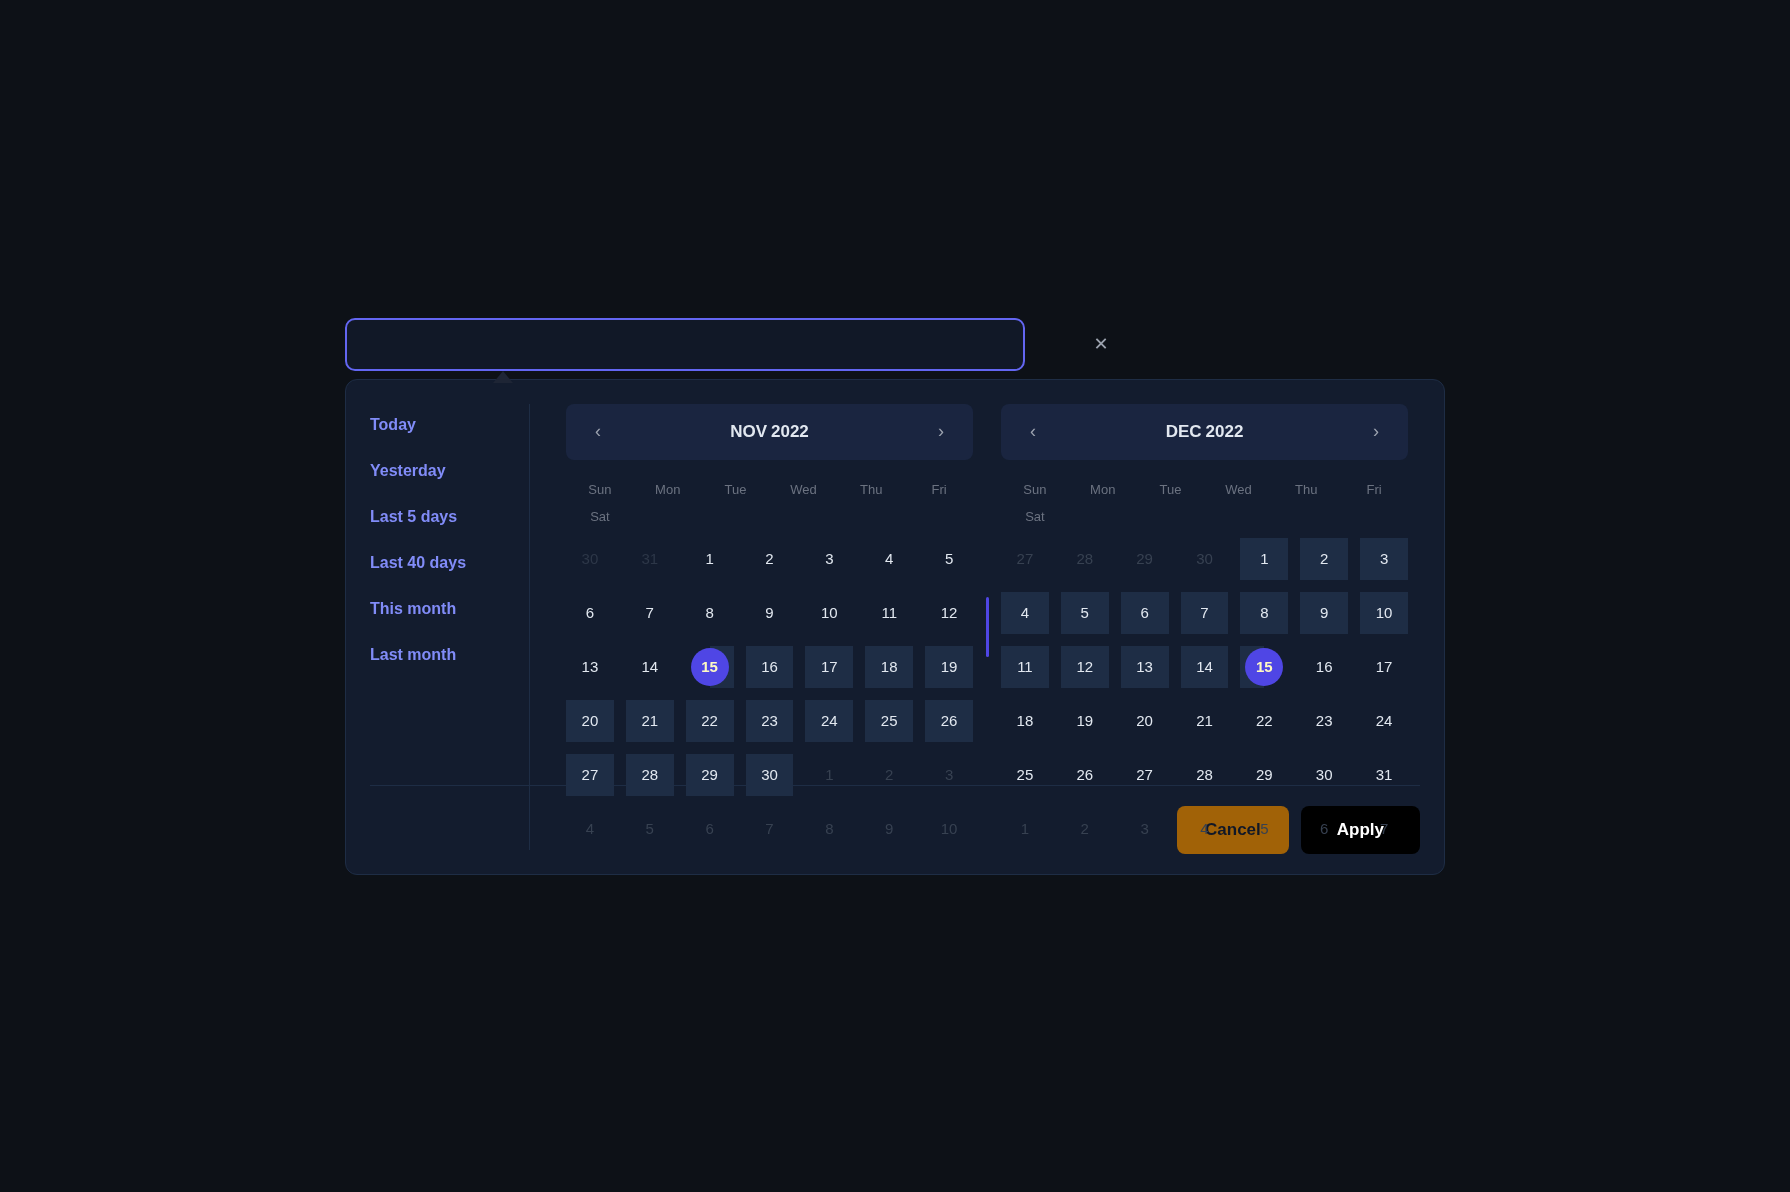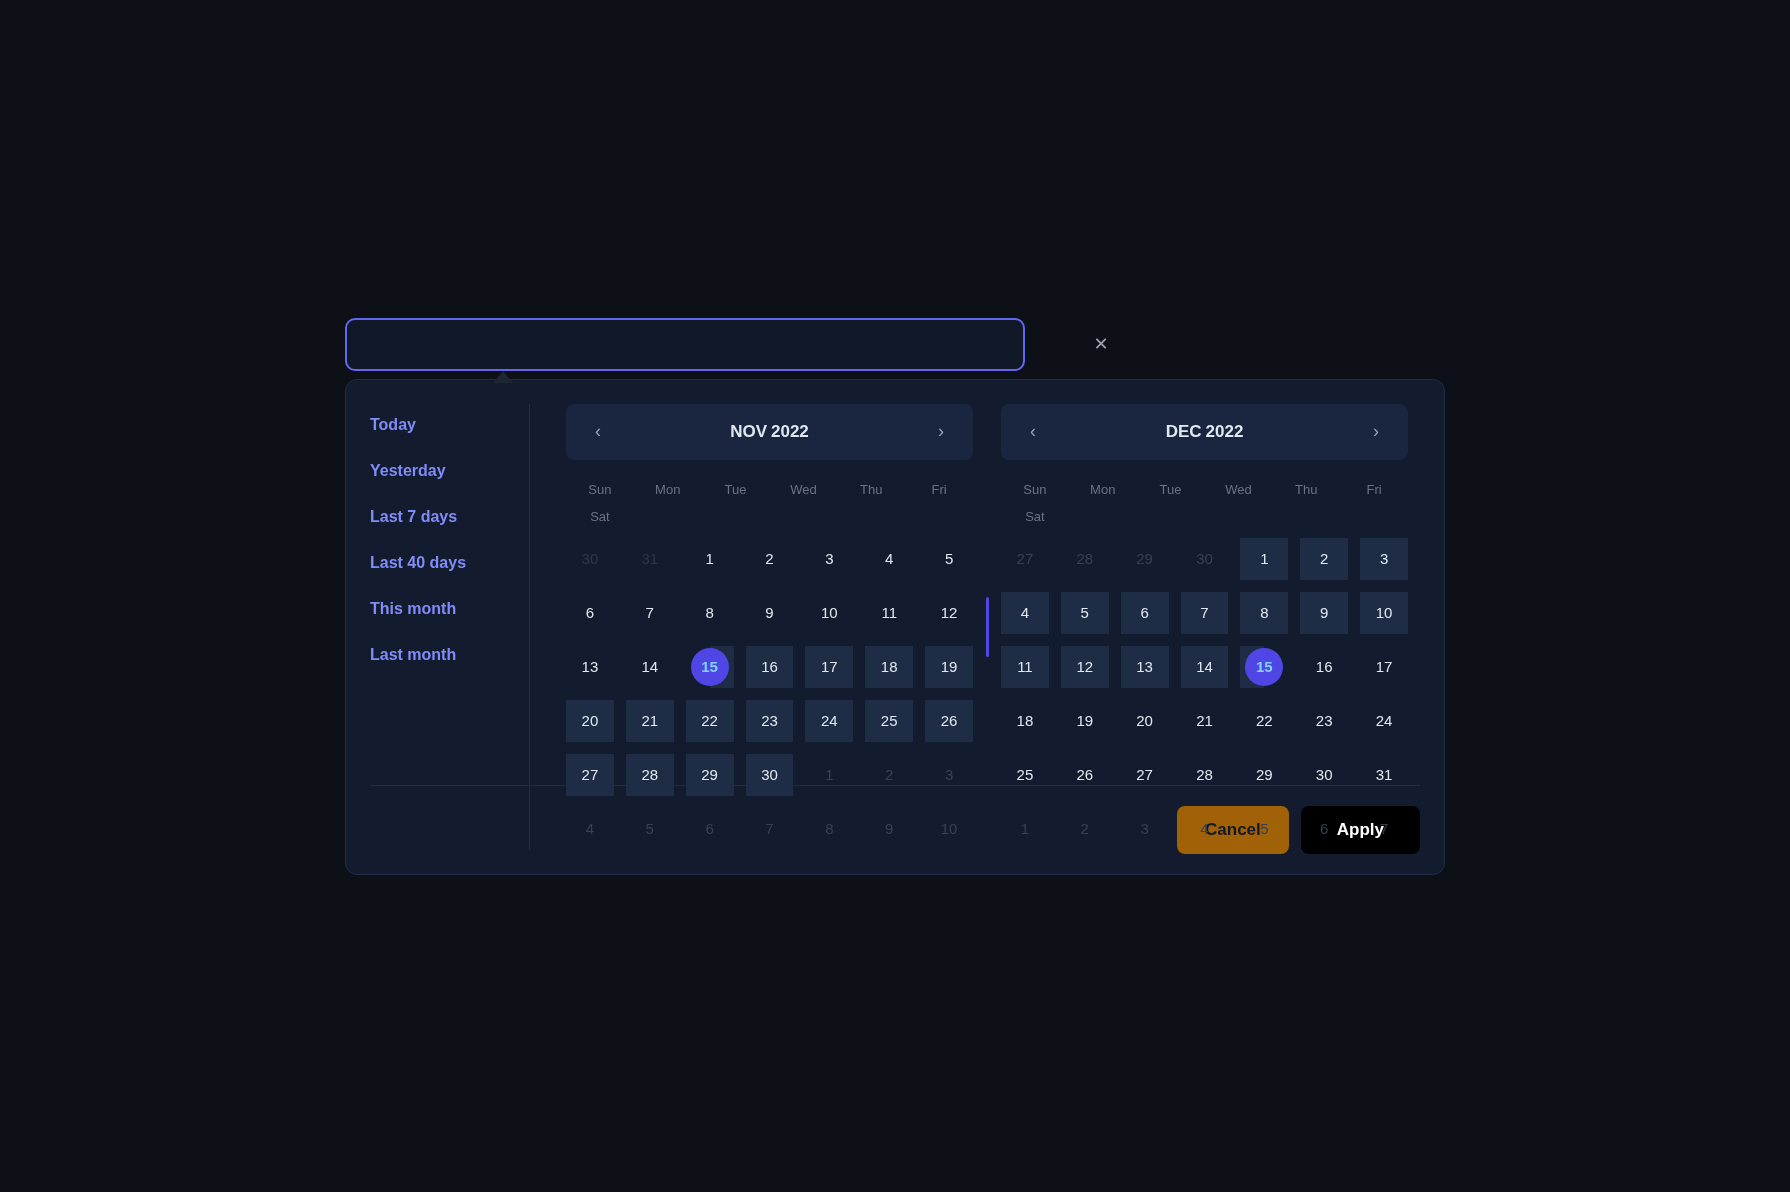--- a/index.html
+++ b/index.html
@@ -240,21 +240,21 @@
       color: #e2e8f0;
       border-radius: 50%;
       position: relative;
       z-index: 1;
     }
 
     .cell-num.outside { color: #2d3748; }
 
     .cell-num.sel {
       background: #4f46e5;
-      color: #7dd3fc;
+      color: #fef9c3;
       font-weight: 700;
       border-radius: 50%;
     }
 
     .cell-num.faded { color: #374151; }
   </style>
 </head>
 <body>
 
 <div class="container">
@@ -262,21 +262,21 @@
     <input class="date-input" type="text" readonly="" style="">
     <button class="clear-btn">✕</button>
     <div class="dropdown-arrow"></div>
   </div>
 
   <div class="picker-panel">
 
     <div class="sidebar">
       <div class="sidebar-item">Today</div>
       <div class="sidebar-item">Yesterday</div>
-      <div class="sidebar-item">Last 7 days</div>
+      <div class="sidebar-item">Last 5 days</div>
       <div class="sidebar-item">Last 40 days</div>
       <div class="sidebar-item">This month</div>
       <div class="sidebar-item">Last month</div>
     </div>
 
     <div class="calendars">
 
       <div class="calendar">
         <div class="cal-header">
           <button class="cal-nav-btn">‹</button>

